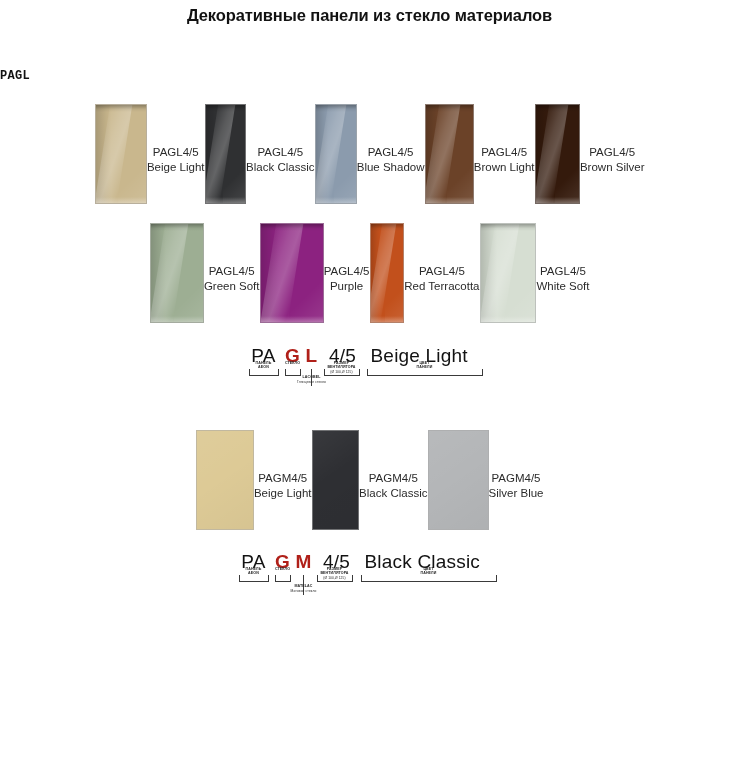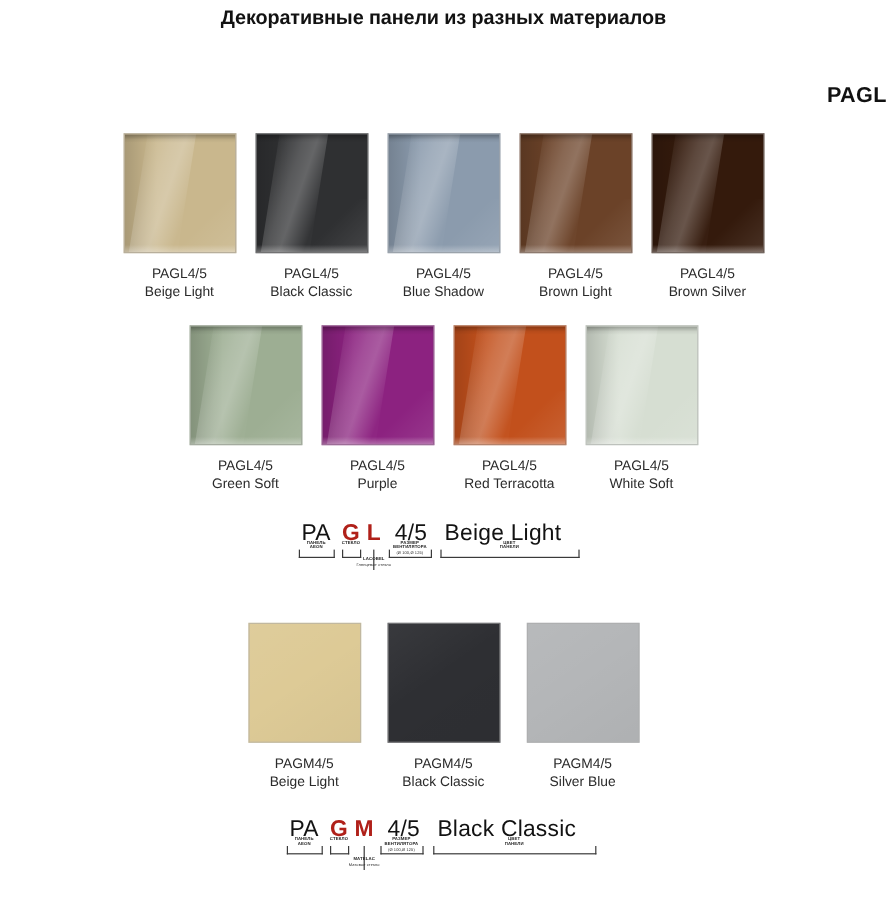--- a/index.html
+++ b/index.html
@@ -21,37 +21,38 @@
     text-align: center;
     font-size: 16.5px;
     font-weight: bold;
     letter-spacing: -0.1px;
     color: #121212;
     padding-top: 6px;
   }
 
   
   .section-heading {
-    text-align: right;
-    font-size: 18px;
+    text-align: left;
+    font-size: 12px;
     font-weight: bold;
     color: #111111;
     letter-spacing: 0.3px;
+    font-family: Liberation Mono, monospace;
   }
 
   
   .swatch-row {
     display: flex;
     justify-content: center;
     align-items: flex-start;
   }
   .swatch-cell {
     width: 110px;
     display: flex;
-    flex-direction: column;
+    flex-direction: row;
     align-items: center;
   }
   .swatch-chip {
     width: 94px;
     height: 100px;
     position: relative;
     box-sizing: border-box;
     border: 1px solid rgba(170,170,170,0.55);
     overflow: hidden;
     background: #ccc;
@@ -185,21 +186,21 @@
   }
   .ann.sub {
     font-weight: normal;
     text-transform: none;
     font-size: 3.3px;
   }
 </style>
 </head>
 <body>
 
-<div class="page-title">Декоративные панели из разных материалов</div>
+<div class="page-title">Декоративные панели из стекло материалов</div>
 
 <div style="margin-top:44px;">
 
   <div class="section-heading">PAGL</div>
 
   <div class="swatch-row" style="margin-top:21px;">
 
     <div class="swatch-cell">
       <div class="swatch-chip gloss" style="background:#c9b78d">
         <span class="g-dark"></span>

